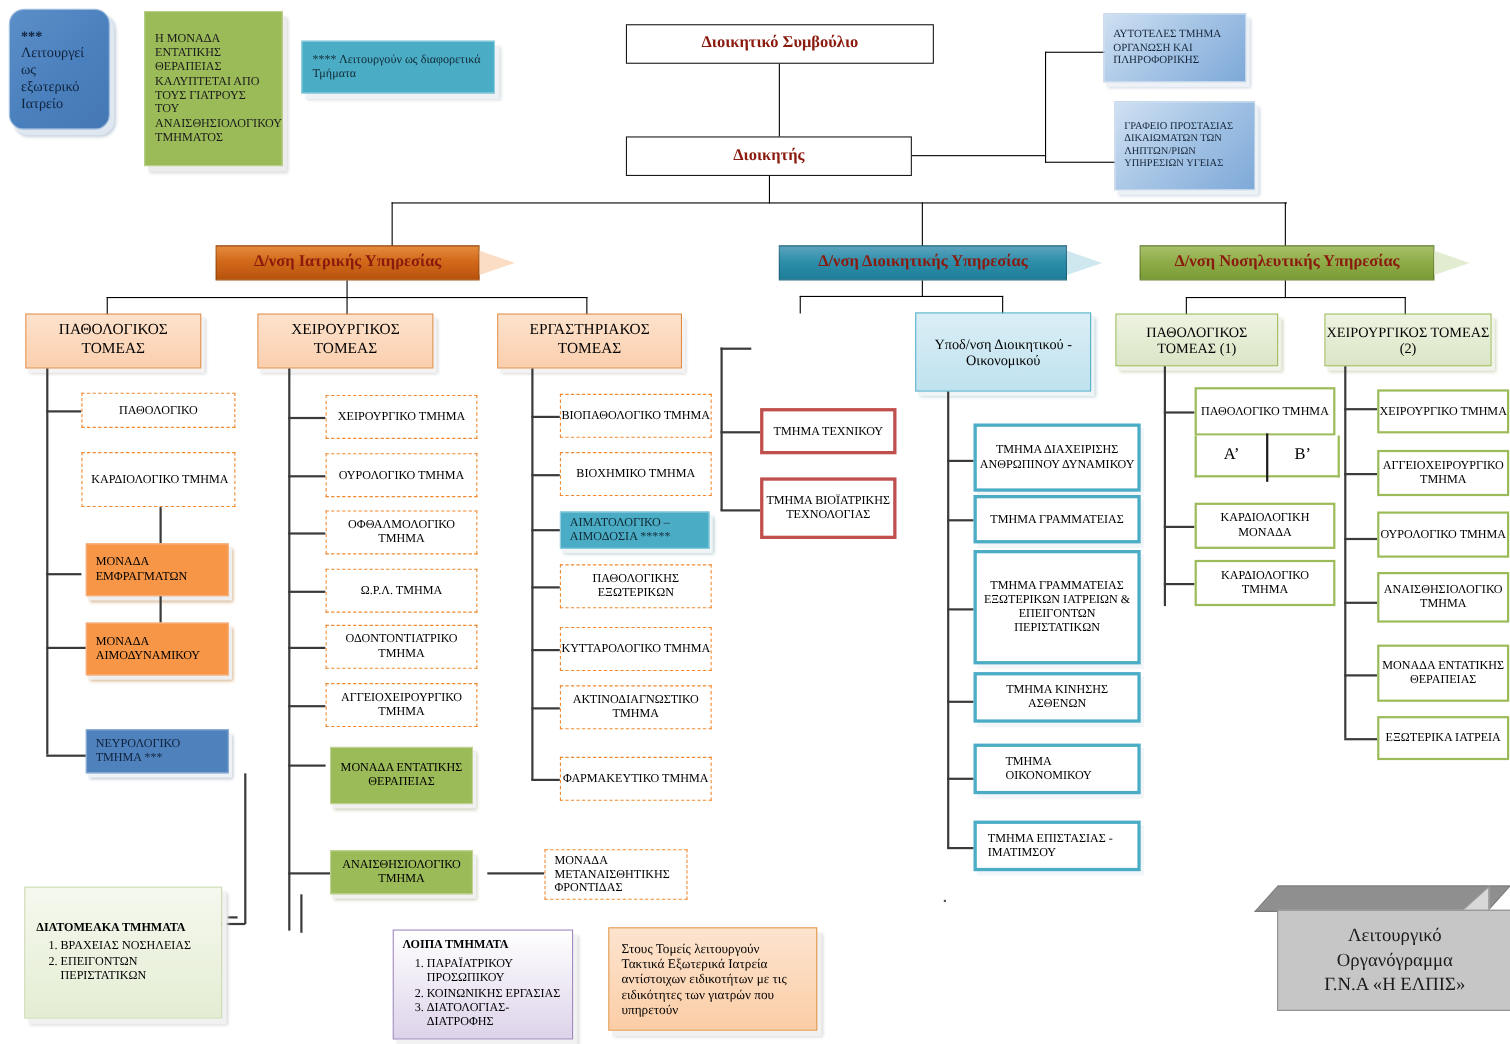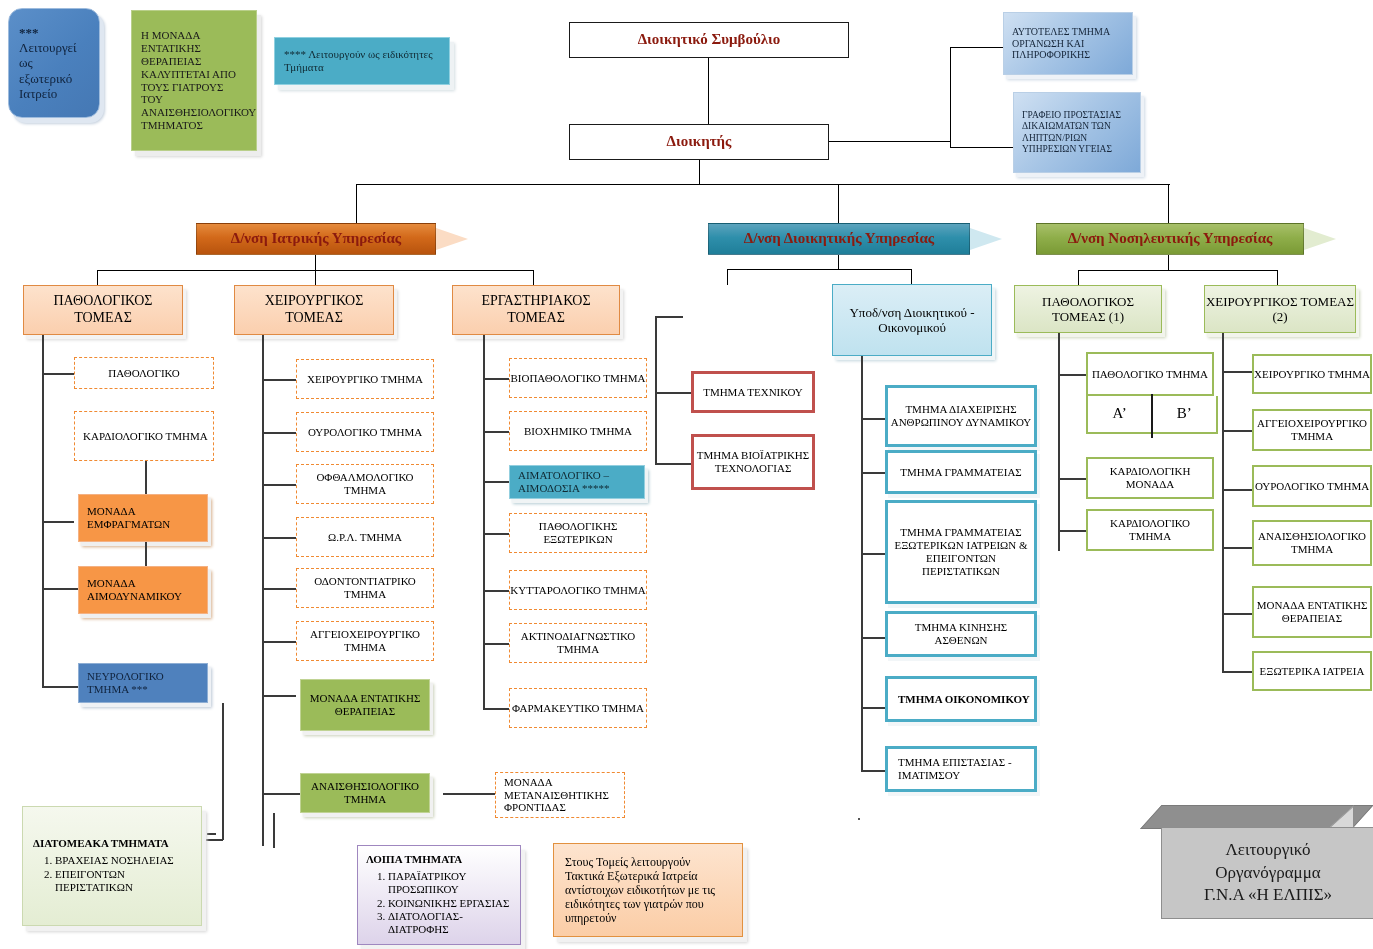--- a/index.html
+++ b/index.html
@@ -130,21 +130,21 @@
       <b>***</b><br>
       <span>Λειτουργεί ως εξωτερικό Ιατρείο</span>
     </span>
   </div>
 
   <div class="node olive" style="left:131px;top:10px;width:126px;height:141px;padding:7px 9px;">
     <span class="txt s11">Η ΜΟΝΑΔΑ ΕΝΤΑΤΙΚΗΣ ΘΕΡΑΠΕΙΑΣ ΚΑΛΥΠΤΕΤΑΙ ΑΠΟ ΤΟΥΣ ΓΙΑΤΡΟΥΣ ΤΟΥ ΑΝΑΙΣΘΗΣΙΟΛΟΓΙΚΟΥ ΤΜΗΜΑΤΟΣ</span>
   </div>
 
   <div class="node teal" style="left:274px;top:37px;width:176px;height:48px;padding:6px 9px;">
-    <span class="txt s11">**** Λειτουργούν ως ειδικότητες Τμήματα</span>
+    <span class="txt s11">**** Λειτουργούν ως διαφορετικά Τμήματα</span>
   </div>
 
   <div class="node plain" style="left:569px;top:22px;width:280px;height:36px;">
     <span class="txt s15 bold" style="color:#8B1A0E;">Διοικητικό Συμβούλιο</span>
   </div>
 
   <div class="node plain" style="left:569px;top:124px;width:260px;height:36px;">
     <span class="txt s15 bold" style="color:#8B1A0E;">Διοικητής</span>
   </div>
 
@@ -355,21 +355,21 @@
     <span class="txt s11">ΤΜΗΜΑ ΓΡΑΜΜΑΤΕΙΑΣ ΕΞΩΤΕΡΙΚΩΝ ΙΑΤΡΕΙΩΝ &amp; ΕΠΕΙΓΟΝΤΩΝ ΠΕΡΙΣΤΑΤΙΚΩΝ</span>
   </div>
 
   <div class="ln lnh" style="left:861px;top:637px;width:26px;"></div>
   <div class="node tealout" style="left:885px;top:611px;width:152px;height:46px;">
     <span class="txt s11">ΤΜΗΜΑ ΚΙΝΗΣΗΣ ΑΣΘΕΝΩΝ</span>
   </div>
 
   <div class="ln lnh" style="left:861px;top:707px;width:26px;"></div>
   <div class="node tealout" style="left:885px;top:676px;width:152px;height:46px;">
-    <span class="txt s11" style="text-align:left;padding-left:10px;font-weight:bold;">ΤΜΗΜΑ ΟΙΚΟΝΟΜΙΚΟΥ</span>
+    <span class="txt s11" style="text-align:left;padding-left:26px;">ΤΜΗΜΑ ΟΙΚΟΝΟΜΙΚΟΥ</span>
   </div>
 
   <div class="ln lnh" style="left:861px;top:770px;width:26px;"></div>
   <div class="node tealout" style="left:885px;top:746px;width:152px;height:46px;">
     <span class="txt s11" style="text-align:left;padding-left:10px;">ΤΜΗΜΑ  ΕΠΙΣΤΑΣΙΑΣ - ΙΜΑΤΙΜΣΟΥ</span>
   </div>
 
   <div class="lnk lnkv" style="left:1168px;top:255px;height:16px;"></div>
   <div class="lnk lnkh" style="left:1078px;top:270px;width:200px;"></div>
   <div class="lnk lnkv" style="left:1078px;top:270px;height:16px;"></div>

